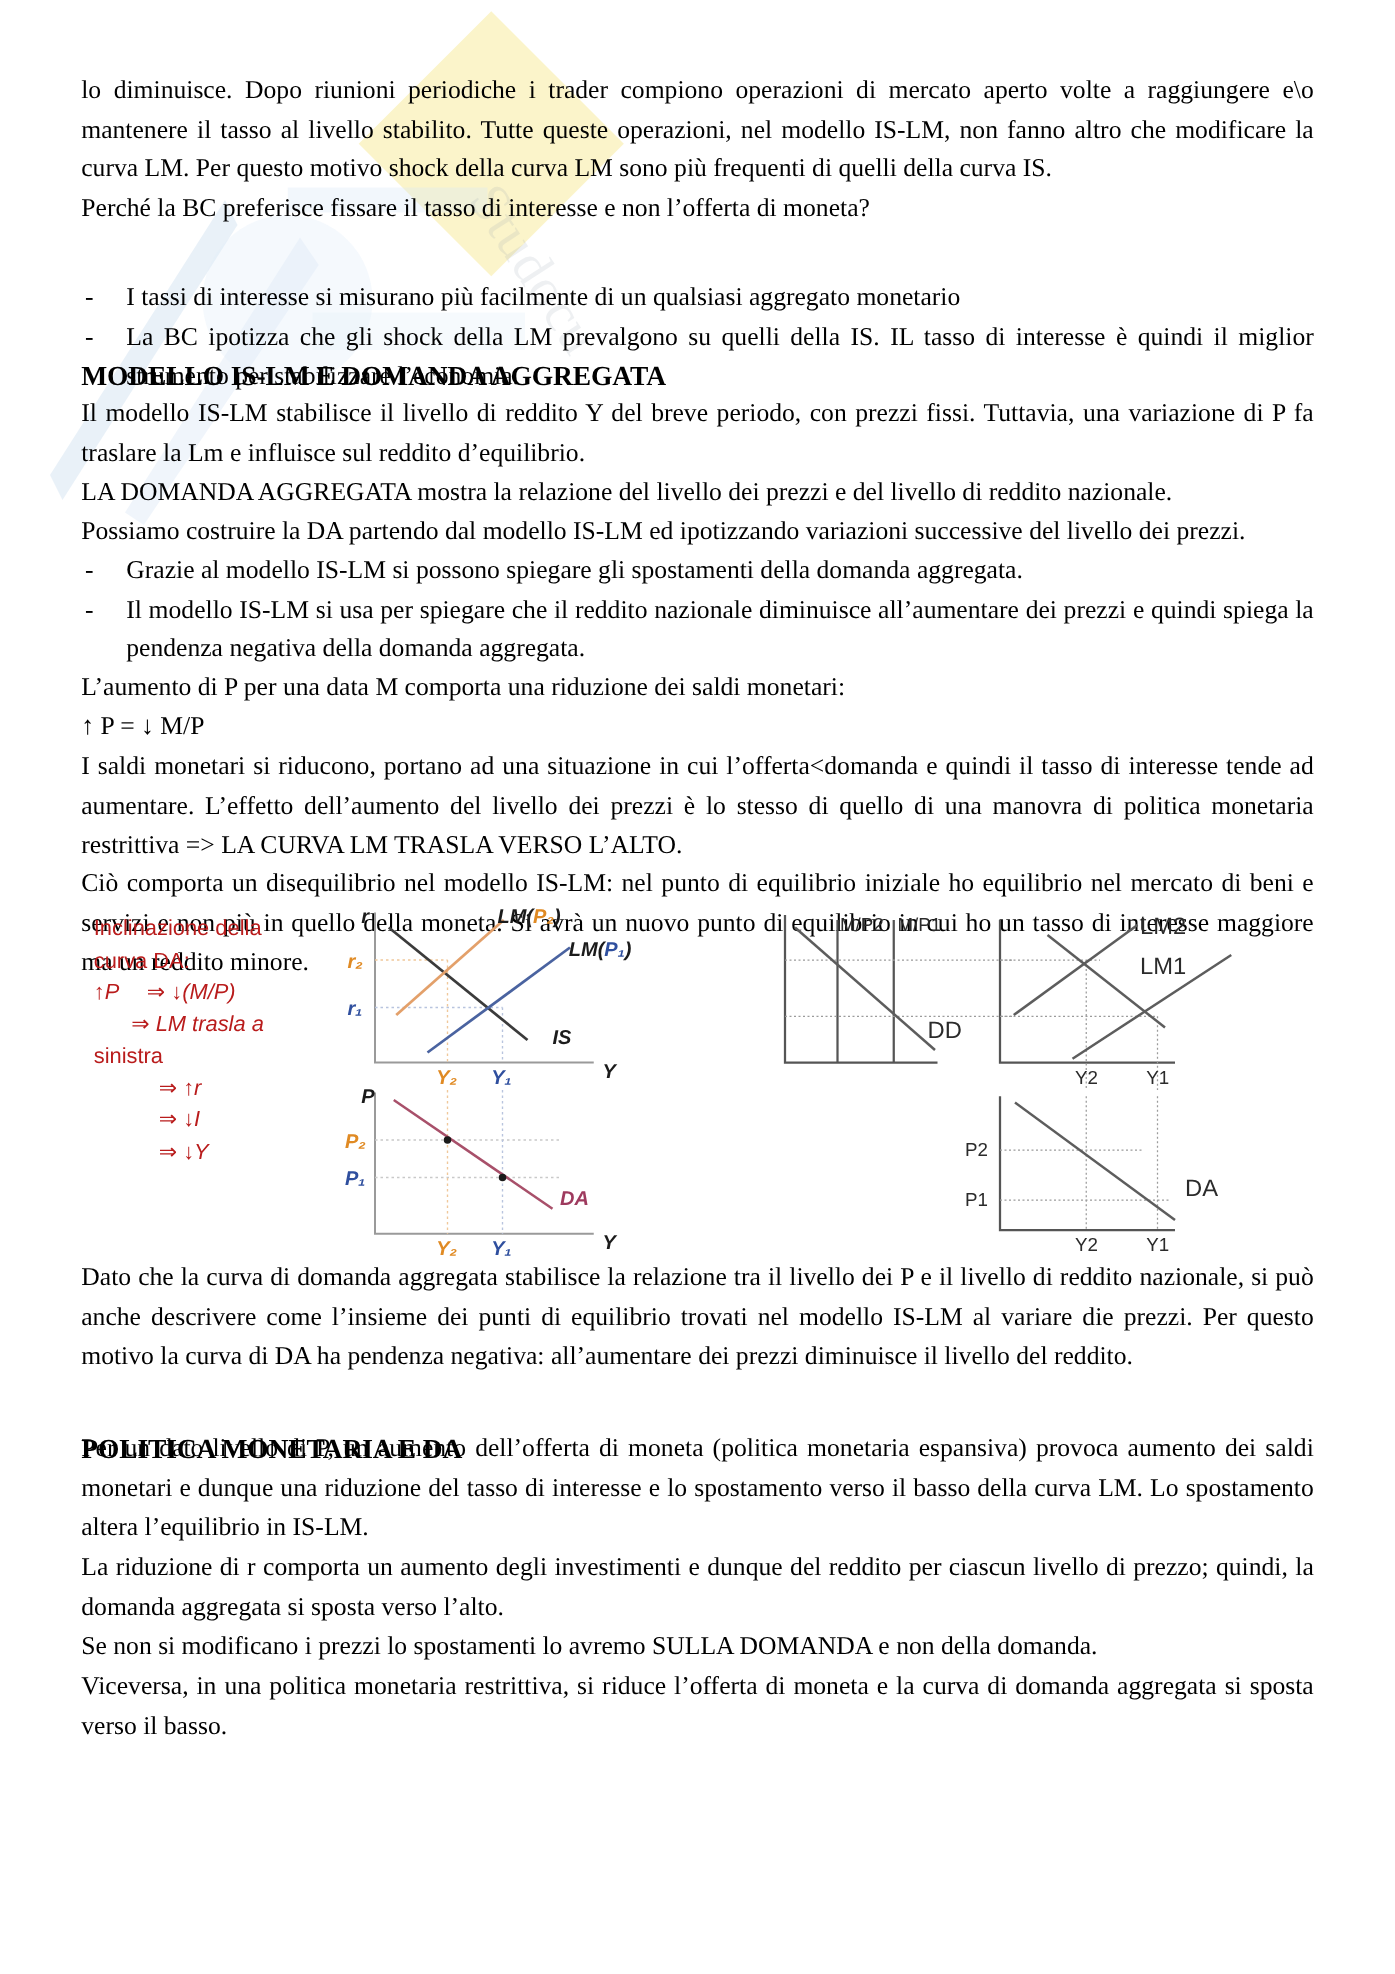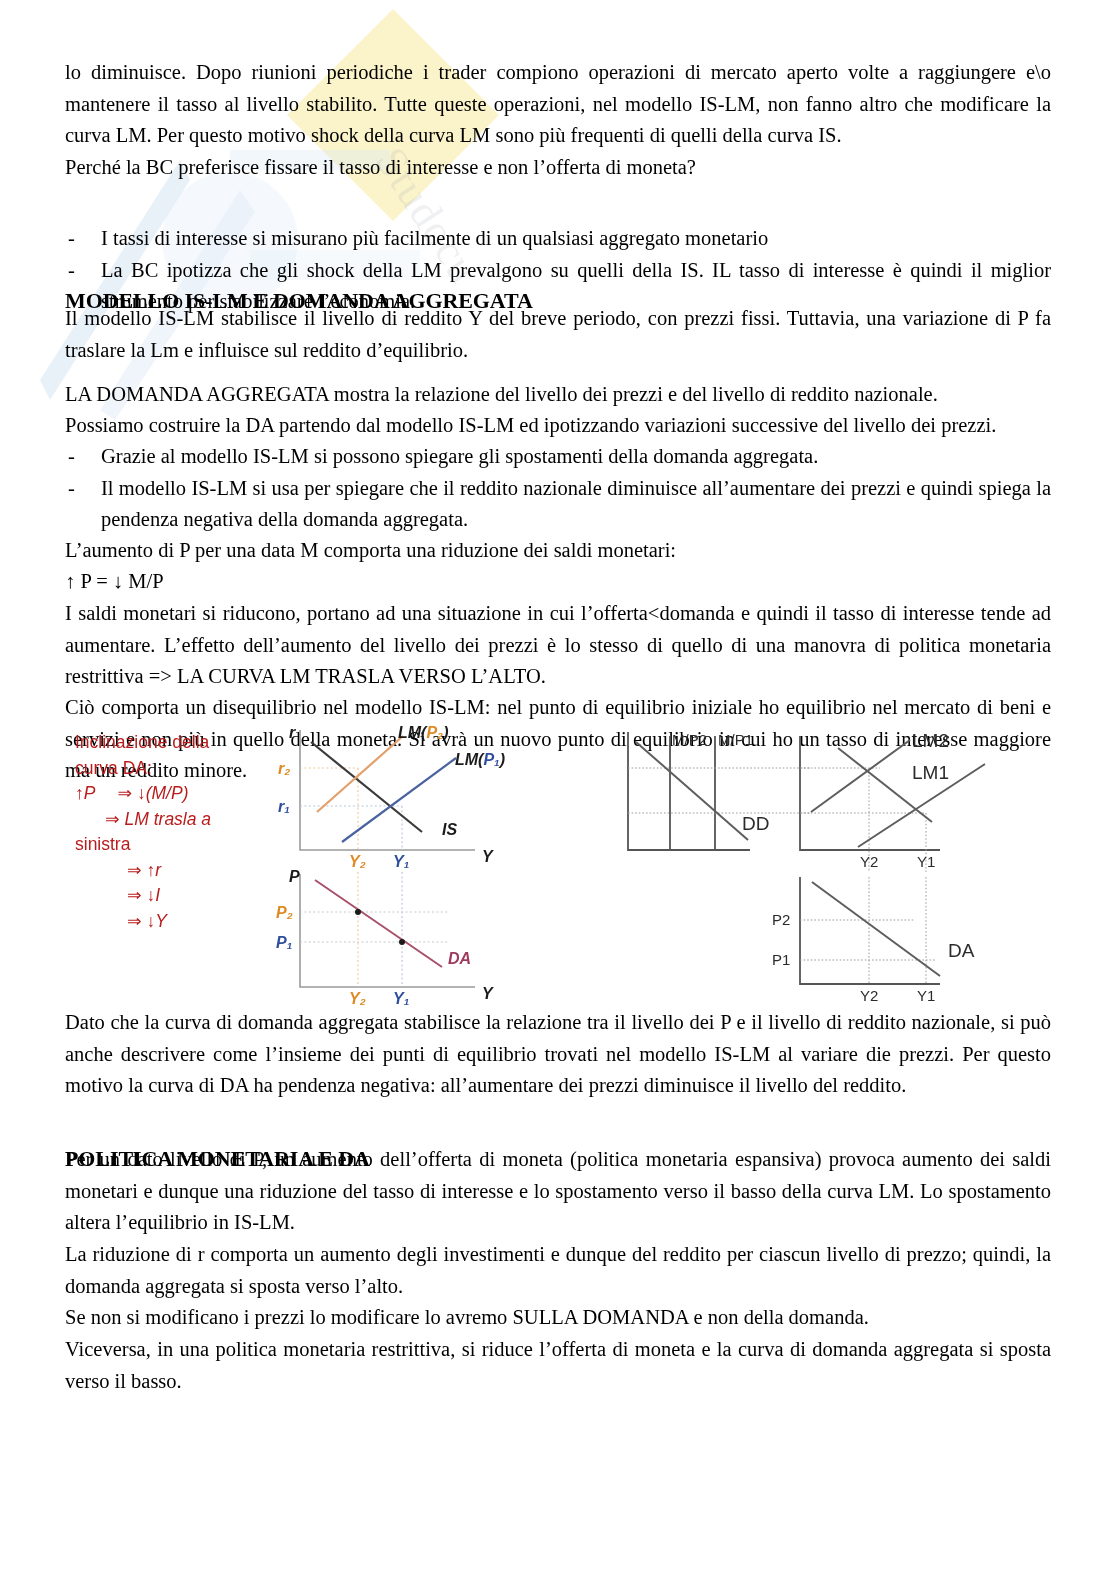--- a/index.html
+++ b/index.html
@@ -178,21 +178,21 @@
     <ul class="dash-list">
       <li>I tassi di interesse si misurano più facilmente di un qualsiasi aggregato monetario</li>
       <li>La BC ipotizza che gli shock della LM prevalgono su quelli della IS. IL tasso di interesse è quindi il miglior strumento per stabilizzare l’economia.</li>
     </ul>
   </div>
 
   <div class="text-block lead-none" style="top:285px;">
     <h2 class="section-head">MODELLO IS-LM E DOMANDA AGGREGATA</h2>
   </div>
 
-  <div class="text-block" style="top:303px;">
+  <div class="text-block" style="top:316px;">
     <p>Il modello IS-LM stabilisce il livello di reddito Y del breve periodo, con prezzi fissi. Tuttavia, una variazione di P fa traslare la Lm e influisce sul reddito d’equilibrio.</p>
   </div>
   <div class="text-block lead-none" style="top:379px;">
     <p>LA DOMANDA AGGREGATA mostra la relazione del livello dei prezzi e del livello di reddito nazionale.</p>
   </div>
   <div class="text-block lead-none" style="top:410px;">
     <p>Possiamo costruire la DA partendo dal modello IS-LM ed ipotizzando variazioni successive del livello dei prezzi.</p>
   </div>
 
   <div class="text-block" style="top:441px;">
@@ -334,19 +334,19 @@
     <h2 class="section-head">POLITICA MONETARIA E DA</h2>
   </div>
 
   <div class="text-block" style="top:1144px;">
     <p>Per un dato livello di P, un aumento dell’offerta di moneta (politica monetaria espansiva) provoca aumento dei saldi monetari e dunque una riduzione del tasso di interesse e lo spostamento verso il basso della curva LM. Lo spostamento altera l’equilibrio in IS-LM.</p>
   </div>
   <div class="text-block" style="top:1239px;">
     <p>La riduzione di r comporta un aumento degli investimenti e dunque del reddito per ciascun livello di prezzo; quindi, la domanda aggregata si sposta verso l’alto.</p>
   </div>
   <div class="text-block lead-none" style="top:1302px;">
-    <p>Se non si modificano i prezzi lo modificare lo avremo SULLA DOMANDA e non della domanda.</p>
+    <p>Se non si modificano i prezzi lo spostamenti lo avremo SULLA DOMANDA e non della domanda.</p>
   </div>
   <div class="text-block" style="top:1334px;">
     <p>Viceversa, in una politica monetaria restrittiva, si riduce l’offerta di moneta e la curva di domanda aggregata si sposta verso il basso.</p>
   </div>
 
 </div>
 
 </body></html>

